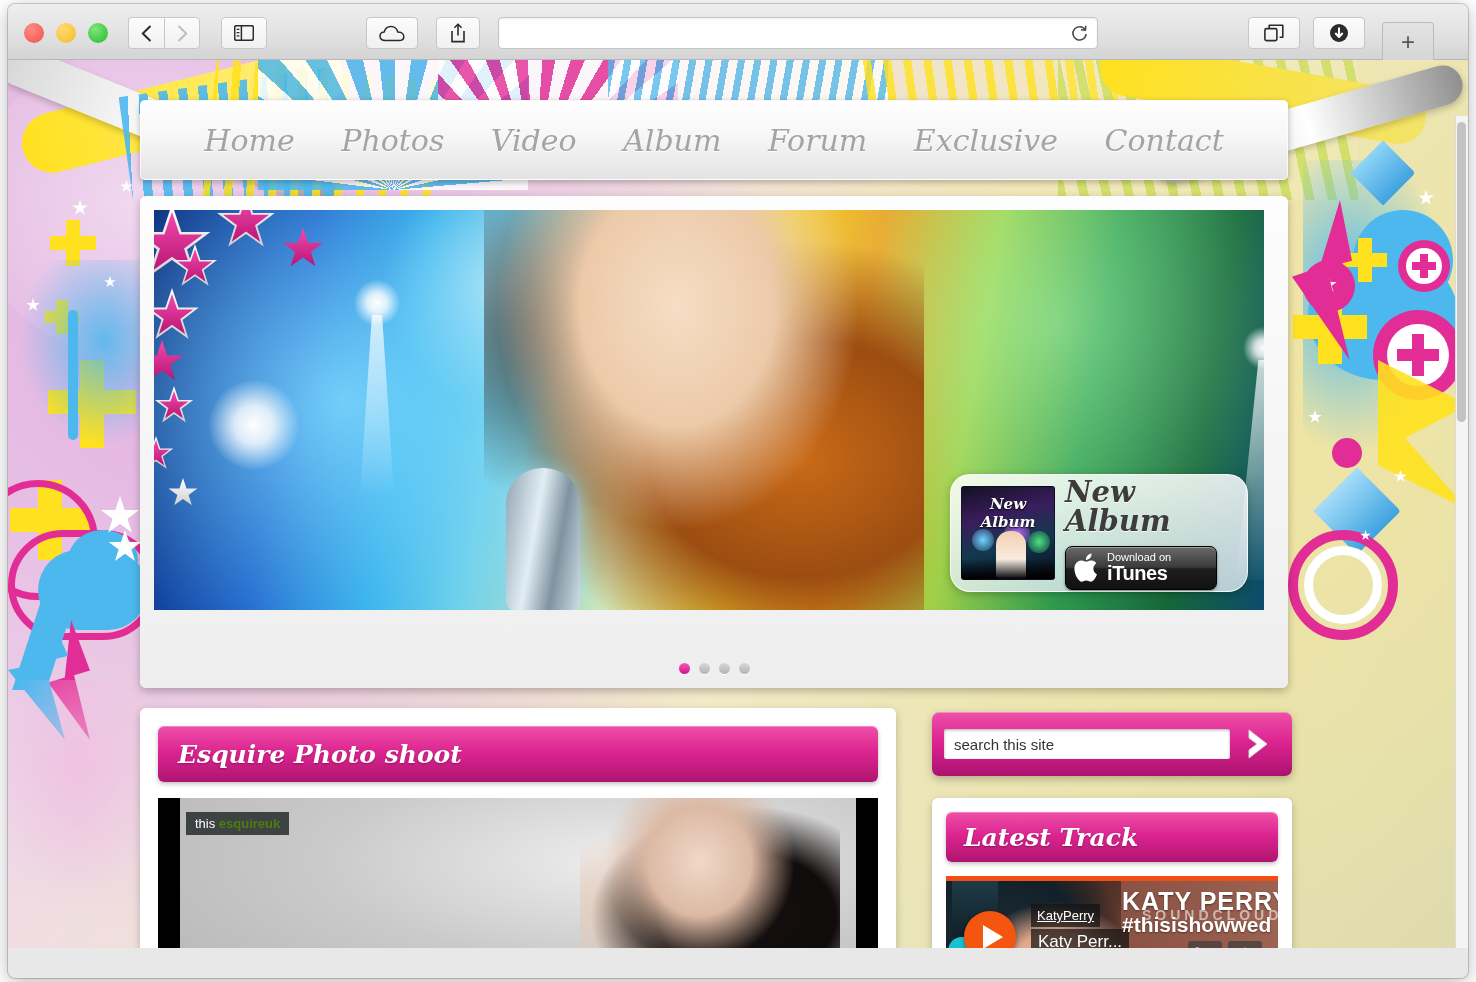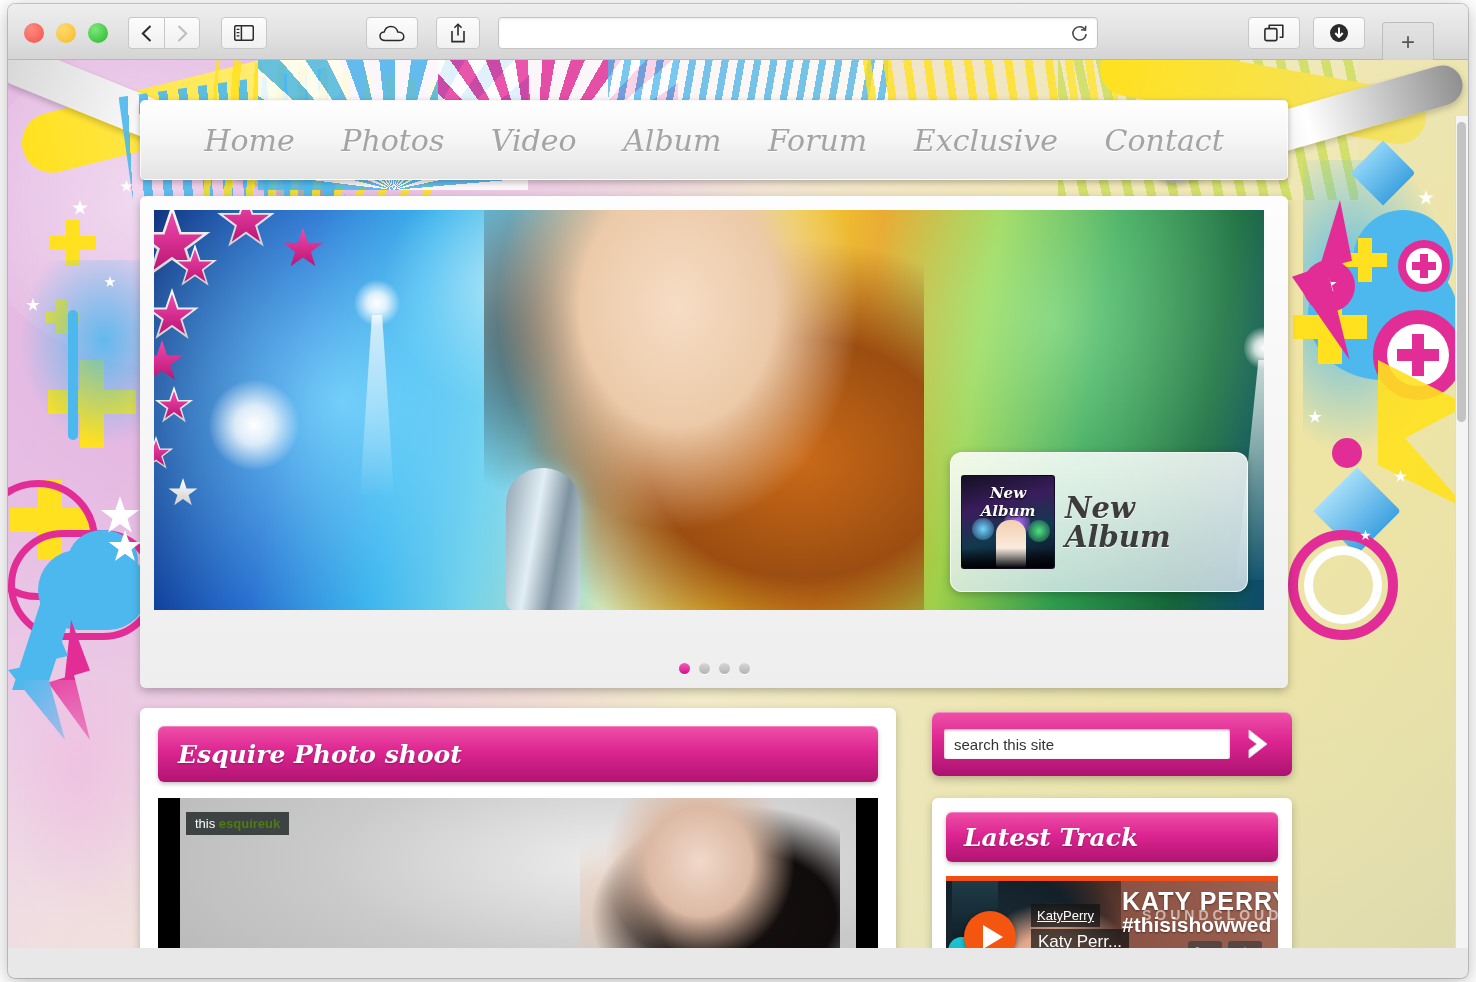--- a/index.html
+++ b/index.html
@@ -161,23 +161,23 @@
   .hstar i {
     display:block; width:100%; height:100%;
     clip-path: polygon(50% 0%,61.8% 35%,98% 35%,68.8% 57%,79.6% 91%,50% 70%,20.4% 91%,31.2% 57%,2% 35%,38.2% 35%);
   }
   .hstar .outer { position:absolute; left:0; top:0; background: linear-gradient(to bottom,#ffffff,#c9c9c9); }
   .hstar .inner { position:absolute; background: linear-gradient(to bottom,#f14aae,#b50f6e); }
 
   
   #album-card {
     position: absolute; right: 16px; bottom: 18px;
-    width: 298px; height: 140px;
+    width: 298px; height: 118px;
     background: linear-gradient(to bottom, rgba(255,255,255,0.85), rgba(230,240,248,0.78));
-    border-radius: 12px; border: 1px solid rgba(255,255,255,0.8);
+    border-radius: 20px; border: 1px solid rgba(255,255,255,0.8);
     box-shadow: 0 2px 8px rgba(0,0,0,0.25);
     display: flex; align-items: center; padding: 10px;
   }
   #album-thumb {
     width: 94px; height: 94px; border-radius: 3px; position: relative; overflow: hidden;
     background: linear-gradient(165deg,#131022 0%, #3a1d5c 32%, #12394f 62%, #0a0a18 100%);
     border: 1px solid rgba(0,0,0,0.4);
     flex: none;
   }
   #album-thumb-text {
@@ -562,20 +562,32 @@
           <div id="album-thumb">
             <div class="thumb-glow" style="left:10px;top:42px;width:22px;height:22px;background:radial-gradient(circle,#6fd6ff,rgba(111,214,255,0));"></div>
             <div class="thumb-glow" style="left:42px;top:34px;width:26px;height:26px;background:radial-gradient(circle,#b46cff,rgba(180,108,255,0));"></div>
             <div class="thumb-glow" style="left:66px;top:44px;width:22px;height:22px;background:radial-gradient(circle,#4ee37e,rgba(78,227,126,0));"></div>
             <div style="position:absolute;left:34px;top:44px;width:30px;height:48px;background:linear-gradient(to bottom,#f3cfb0,#ffffff);border-radius:14px 14px 4px 4px;"></div>
             <div style="position:absolute;left:0;bottom:0;width:94px;height:20px;background:linear-gradient(to top,#000,rgba(0,0,0,0));"></div>
             <span id="album-thumb-text">New Album</span>
           </div>
           <div id="album-right">
             <div id="album-title">New Album</div>
+            <div id="itunes-btn">
+              <div id="apple-logo">
+                <svg width="26" height="30" viewBox="0 0 26 30">
+                  <path d="M19.4 15.6c0-3.6 2.9-5.3 3-5.4-1.6-2.4-4.2-2.7-5.1-2.7-2.2-.2-4.2 1.3-5.3 1.3-1.1 0-2.8-1.3-4.6-1.2-2.4 0-4.6 1.4-5.8 3.5-2.5 4.3-.6 10.6 1.8 14.1 1.2 1.7 2.6 3.6 4.4 3.5 1.8-.1 2.4-1.1 4.5-1.1s2.7 1.1 4.6 1.1c1.9 0 3.1-1.7 4.2-3.4 1.3-2 1.9-3.9 1.9-4-.1 0-3.6-1.4-3.6-5.7z" fill="#fff"></path>
+                  <path d="M16.1 5.1c1-1.2 1.6-2.8 1.4-4.5-1.4.1-3.1 1-4.1 2.1-.9 1-1.7 2.7-1.5 4.3 1.6.1 3.2-.8 4.2-1.9z" fill="#fff"></path>
+                </svg>
+              </div>
+              <div id="itunes-labels">
+                <div id="itunes-small">Download on</div>
+                <div id="itunes-big">iTunes</div>
+              </div>
+            </div>
           </div>
         </div>
       </div>
 
       <div id="carousel-dots">
         <span class="dot active"></span>
         <span class="dot"></span>
         <span class="dot"></span>
         <span class="dot"></span>
       </div>

